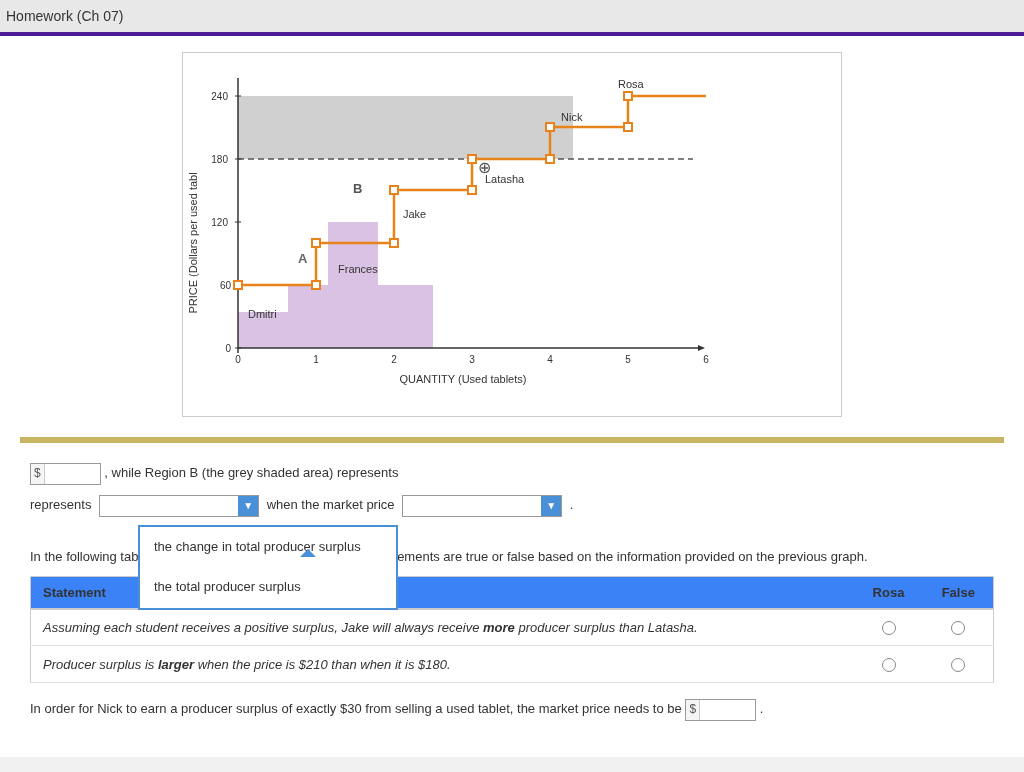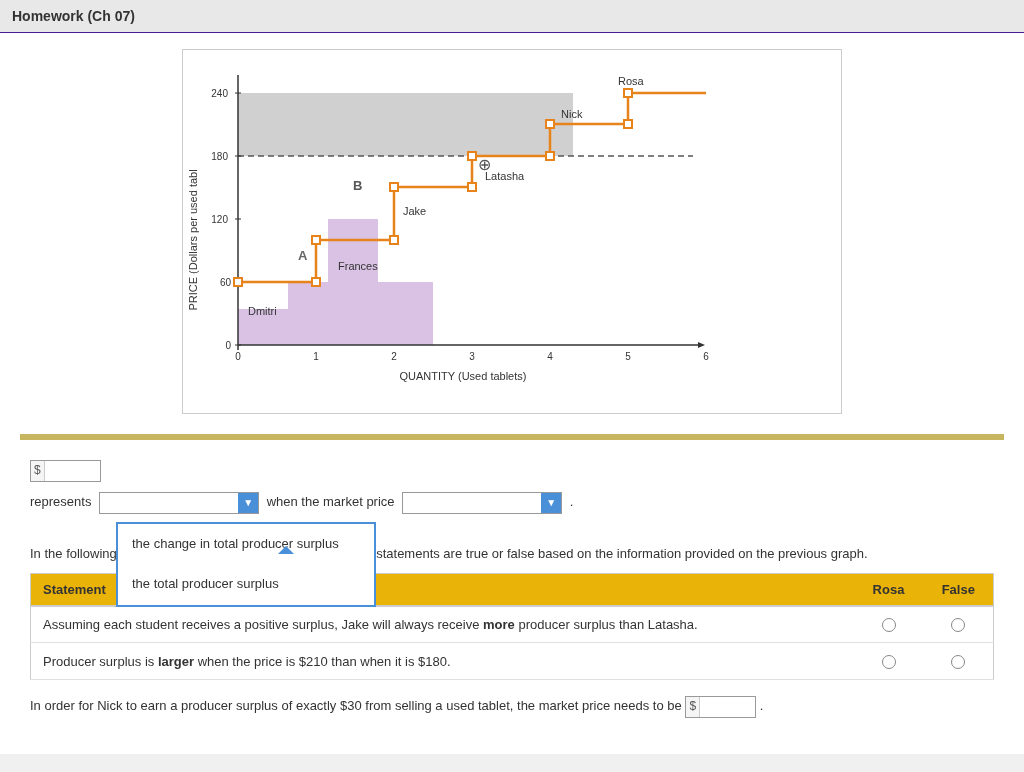--- a/index.html
+++ b/index.html
@@ -4,24 +4,24 @@
   <style>
     * { box-sizing: border-box; margin: 0; padding: 0; }
     body {
       font-family: Arial, sans-serif;
       font-size: 13px;
       background: #f0f0f0;
       color: #333;
     }
     .title-bar {
       background: #e8e8e8;
-      padding: 8px 12px;
+      padding: 8px 6px;
       font-size: 14px;
-      font-weight: bold;
-      border-bottom: 1px solid #4c1d95;
+      font-weight: normal;
+      border-bottom: 4px solid #4c1d95;
     }
     .content {
       background: #fff;
       padding: 16px 20px;
       margin: 0;
     }
     .graph-container {
       border: 1px solid #ccc;
       background: #fff;
       padding: 10px 10px 10px 0;
@@ -87,21 +87,21 @@
       background: #4a90d9;
       color: white;
       padding: 0 5px;
       height: 100%;
       display: flex;
       align-items: center;
       font-size: 10px;
     }
     .dropdown-menu {
       position: absolute;
-      left: 86px;
+      left: 108px;
       top: 30px;
       background: white;
       border: 2px solid #4a90d9;
       z-index: 100;
       min-width: 260px;
     }
     .dropdown-menu-item {
       padding: 10px 14px;
       font-size: 13px;
       cursor: pointer;
@@ -128,33 +128,34 @@
       line-height: 1.6;
       position: relative;
     }
     .table-section {
       border: 1px solid #ccc;
       width: 100%;
       border-collapse: collapse;
       margin-top: 6px;
     }
     .table-section th {
-      background: #eab308;
+      background: #3b82f6;
       border-bottom: 2px solid #ccc;
       padding: 8px 12px;
       text-align: left;
       font-weight: bold;
     }
     .table-section th.right {
       text-align: center;
       width: 70px;
     }
     .table-section td {
       padding: 10px 12px;
       border-bottom: 1px solid #e0e0e0;
+      font-style: italic;
     }
     .table-section td.radio-cell {
       text-align: center;
       width: 70px;
     }
     .radio-circle {
       display: inline-block;
       width: 14px;
       height: 14px;
       border-radius: 50%;
@@ -245,20 +246,21 @@
   </div>
 
   <div class="divider"></div>
 
   <div class="question-section">
     <div class="question-text">
       <span class="dollar-wrap">
         <span class="dollar-prefix">$</span>
         <input class="dollar-input" type="text" value="" style="">
       </span>
+      <span>, while Region B (the grey shaded area) represents</span>
     </div>
     <div class="question-text" style="position:relative;">
       <span>represents</span>
       <span class="dropdown-wrap" style="margin: 0 4px;">
         <span class="dropdown-text"></span>
         <span class="dropdown-arrow">▼</span>
       </span>
 
       
       <div class="dropdown-menu">

